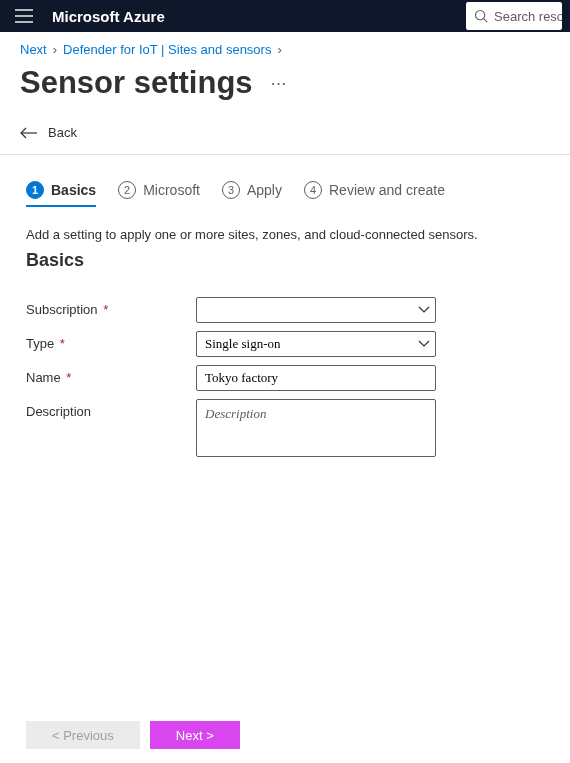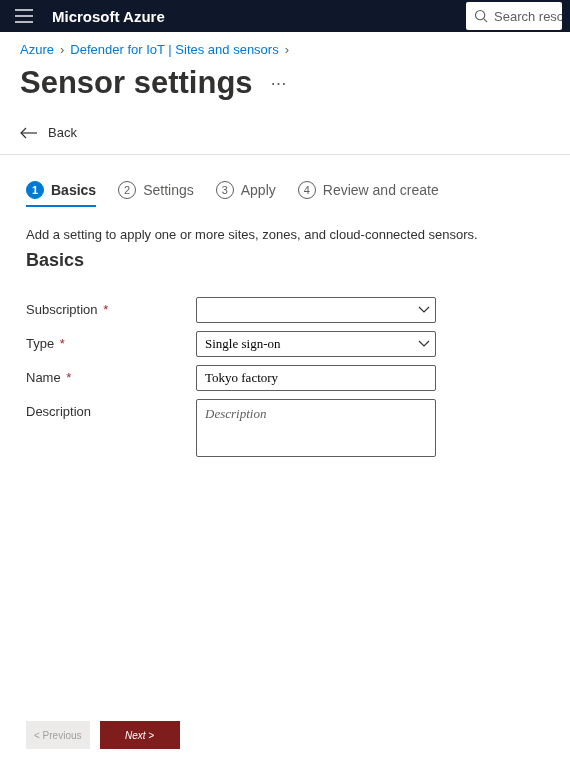--- a/index.html
+++ b/index.html
@@ -39,23 +39,23 @@
     .form-row { display: flex; align-items: flex-start; margin-bottom: 8px; }
     .form-label { width: 170px; padding-top: 5px; font-size: 13px; color: #323130; }
     .req { color: #a4262c; margin-left: 2px; }
     .form-control-wrap { width: 240px; position: relative; font-family: Liberation Serif, serif; }
     .ctrl { width: 100%; height: 26px; border: 1px solid #605e5c; border-radius: 2px; font-size: 13px; padding: 0 22px 0 8px; font-family: inherit; background: #fff; outline: none; }
     .ctrl::placeholder { color: #605e5c; font-style: italic; }
     textarea.ctrl { height: 58px; padding: 6px 8px; resize: none; }
     .chevdown { position: absolute; right: 6px; top: 50%; transform: translateY(-50%); pointer-events: none; }
 
     .footer { position: absolute; bottom: 14px; left: 26px; display: flex; gap: 10px; }
-    .btn { height: 28px; padding: 0 8px; font-size: 10px; border: none; cursor: pointer; font-family: inherit; }
+    .btn { height: 28px; padding: 0 26px; font-size: 13px; border: none; cursor: pointer; font-family: inherit; }
     .btn-secondary { background: #edebe9; color: #a19f9d; }
-    .btn-primary { background: #7f1d1d; color: #fff; min-width: 80px; font-style: italic; }
+    .btn-primary { background: #d946ef; color: #fff; min-width: 80px; }
   </style>
 </head>
 <body>
 
 <div class="topbar">
   <div class="hamburger">
     <svg width="18" height="14" viewBox="0 0 18 14" fill="none" stroke-width="1.4">
         <line x1="0" y1="1" x2="18" y2="1"></line>
         <line x1="0" y1="7" x2="18" y2="7"></line>
         <line x1="0" y1="13" x2="18" y2="13"></line>
@@ -66,21 +66,21 @@
   <div class="search-box">
     <svg width="14" height="14" viewBox="0 0 16 16" fill="none" stroke="#605e5c" stroke-width="1.3">
         <circle cx="7" cy="7" r="5.3"></circle>
         <line x1="11" y1="11" x2="15" y2="15"></line>
       </svg>
     <span class="search-text">Search resou</span>
   </div>
 </div>
 
 <div class="breadcrumb">
-  <a>Azure</a>
+  <a>Next</a>
   <span class="chev">›</span>
   <a>Defender for IoT | Sites and sensors</a>
   <span class="chev">›</span>
 </div>
 
 <div class="title-row">
   <h1 class="page-title">Sensor settings</h1>
   <span class="more-dots">⋯</span>
 </div>
 
@@ -95,21 +95,21 @@
 
 <div class="content">
 
   <div class="tabs">
     <div class="tab active">
       <span class="num">1</span>
       <span>Basics</span>
     </div>
     <div class="tab">
       <span class="num">2</span>
-      <span>Settings</span>
+      <span>Microsoft</span>
     </div>
     <div class="tab">
       <span class="num">3</span>
       <span>Apply</span>
     </div>
     <div class="tab">
       <span class="num">4</span>
       <span>Review and create</span>
     </div>
   </div>

